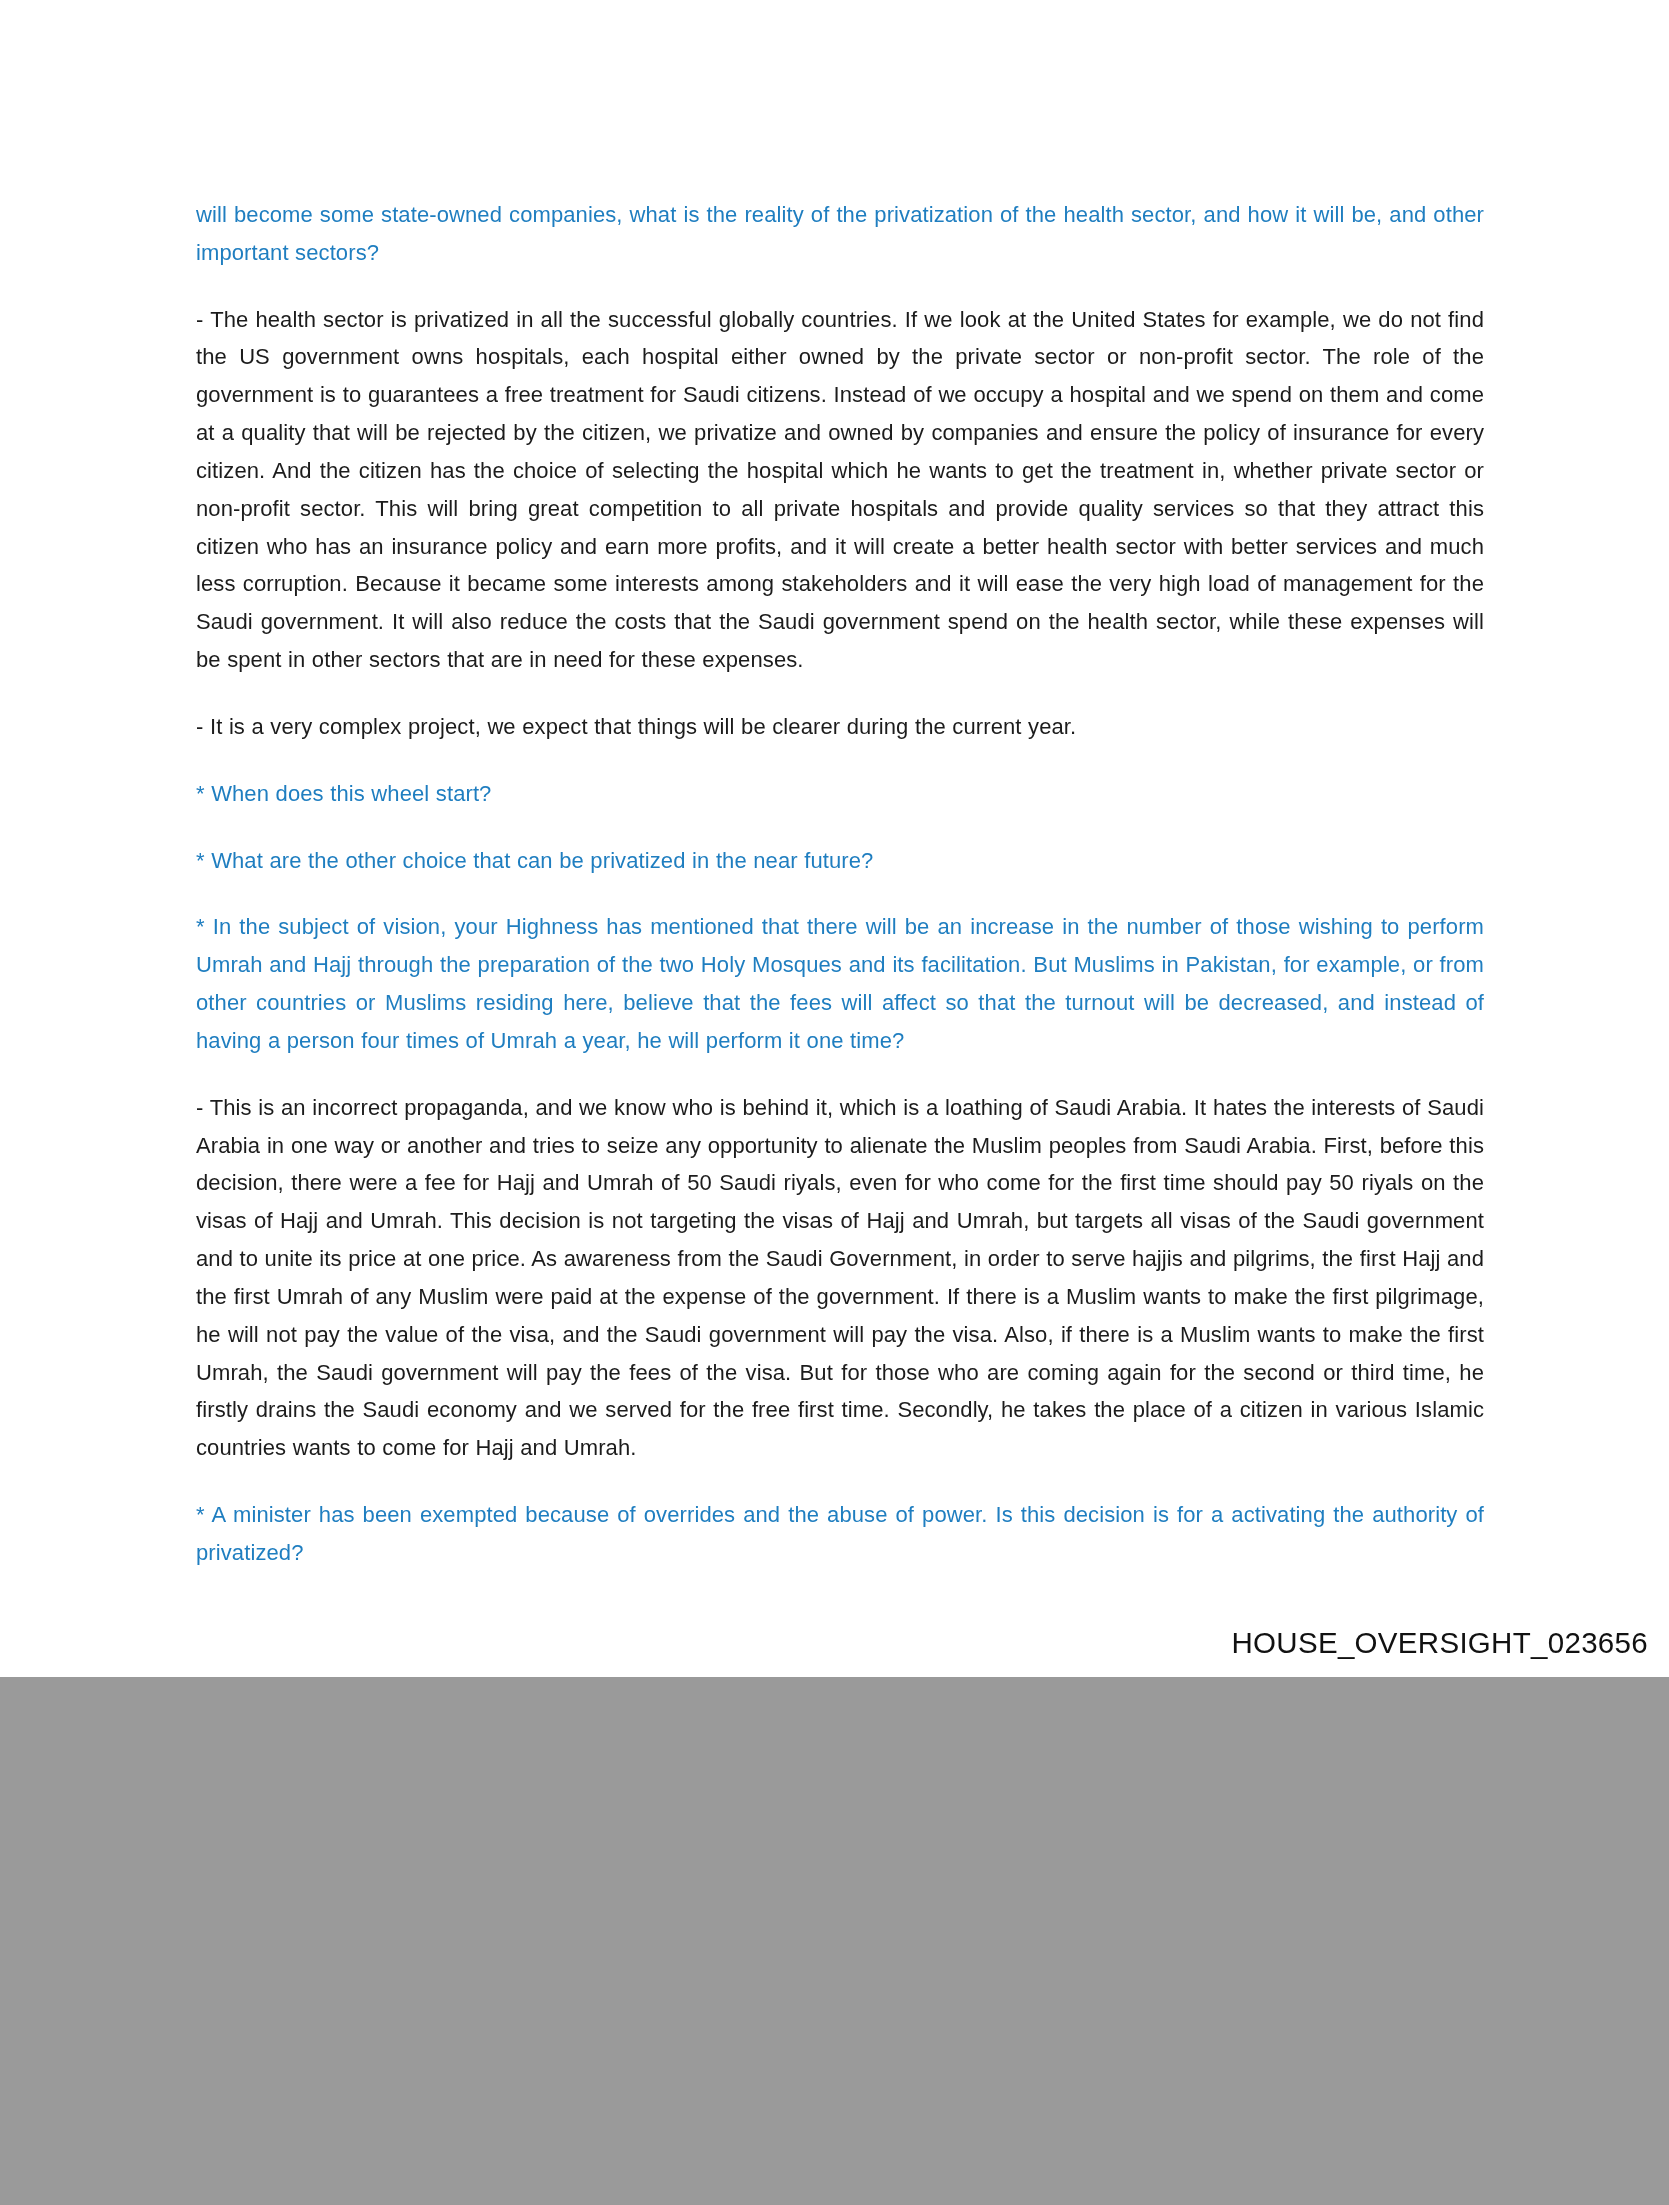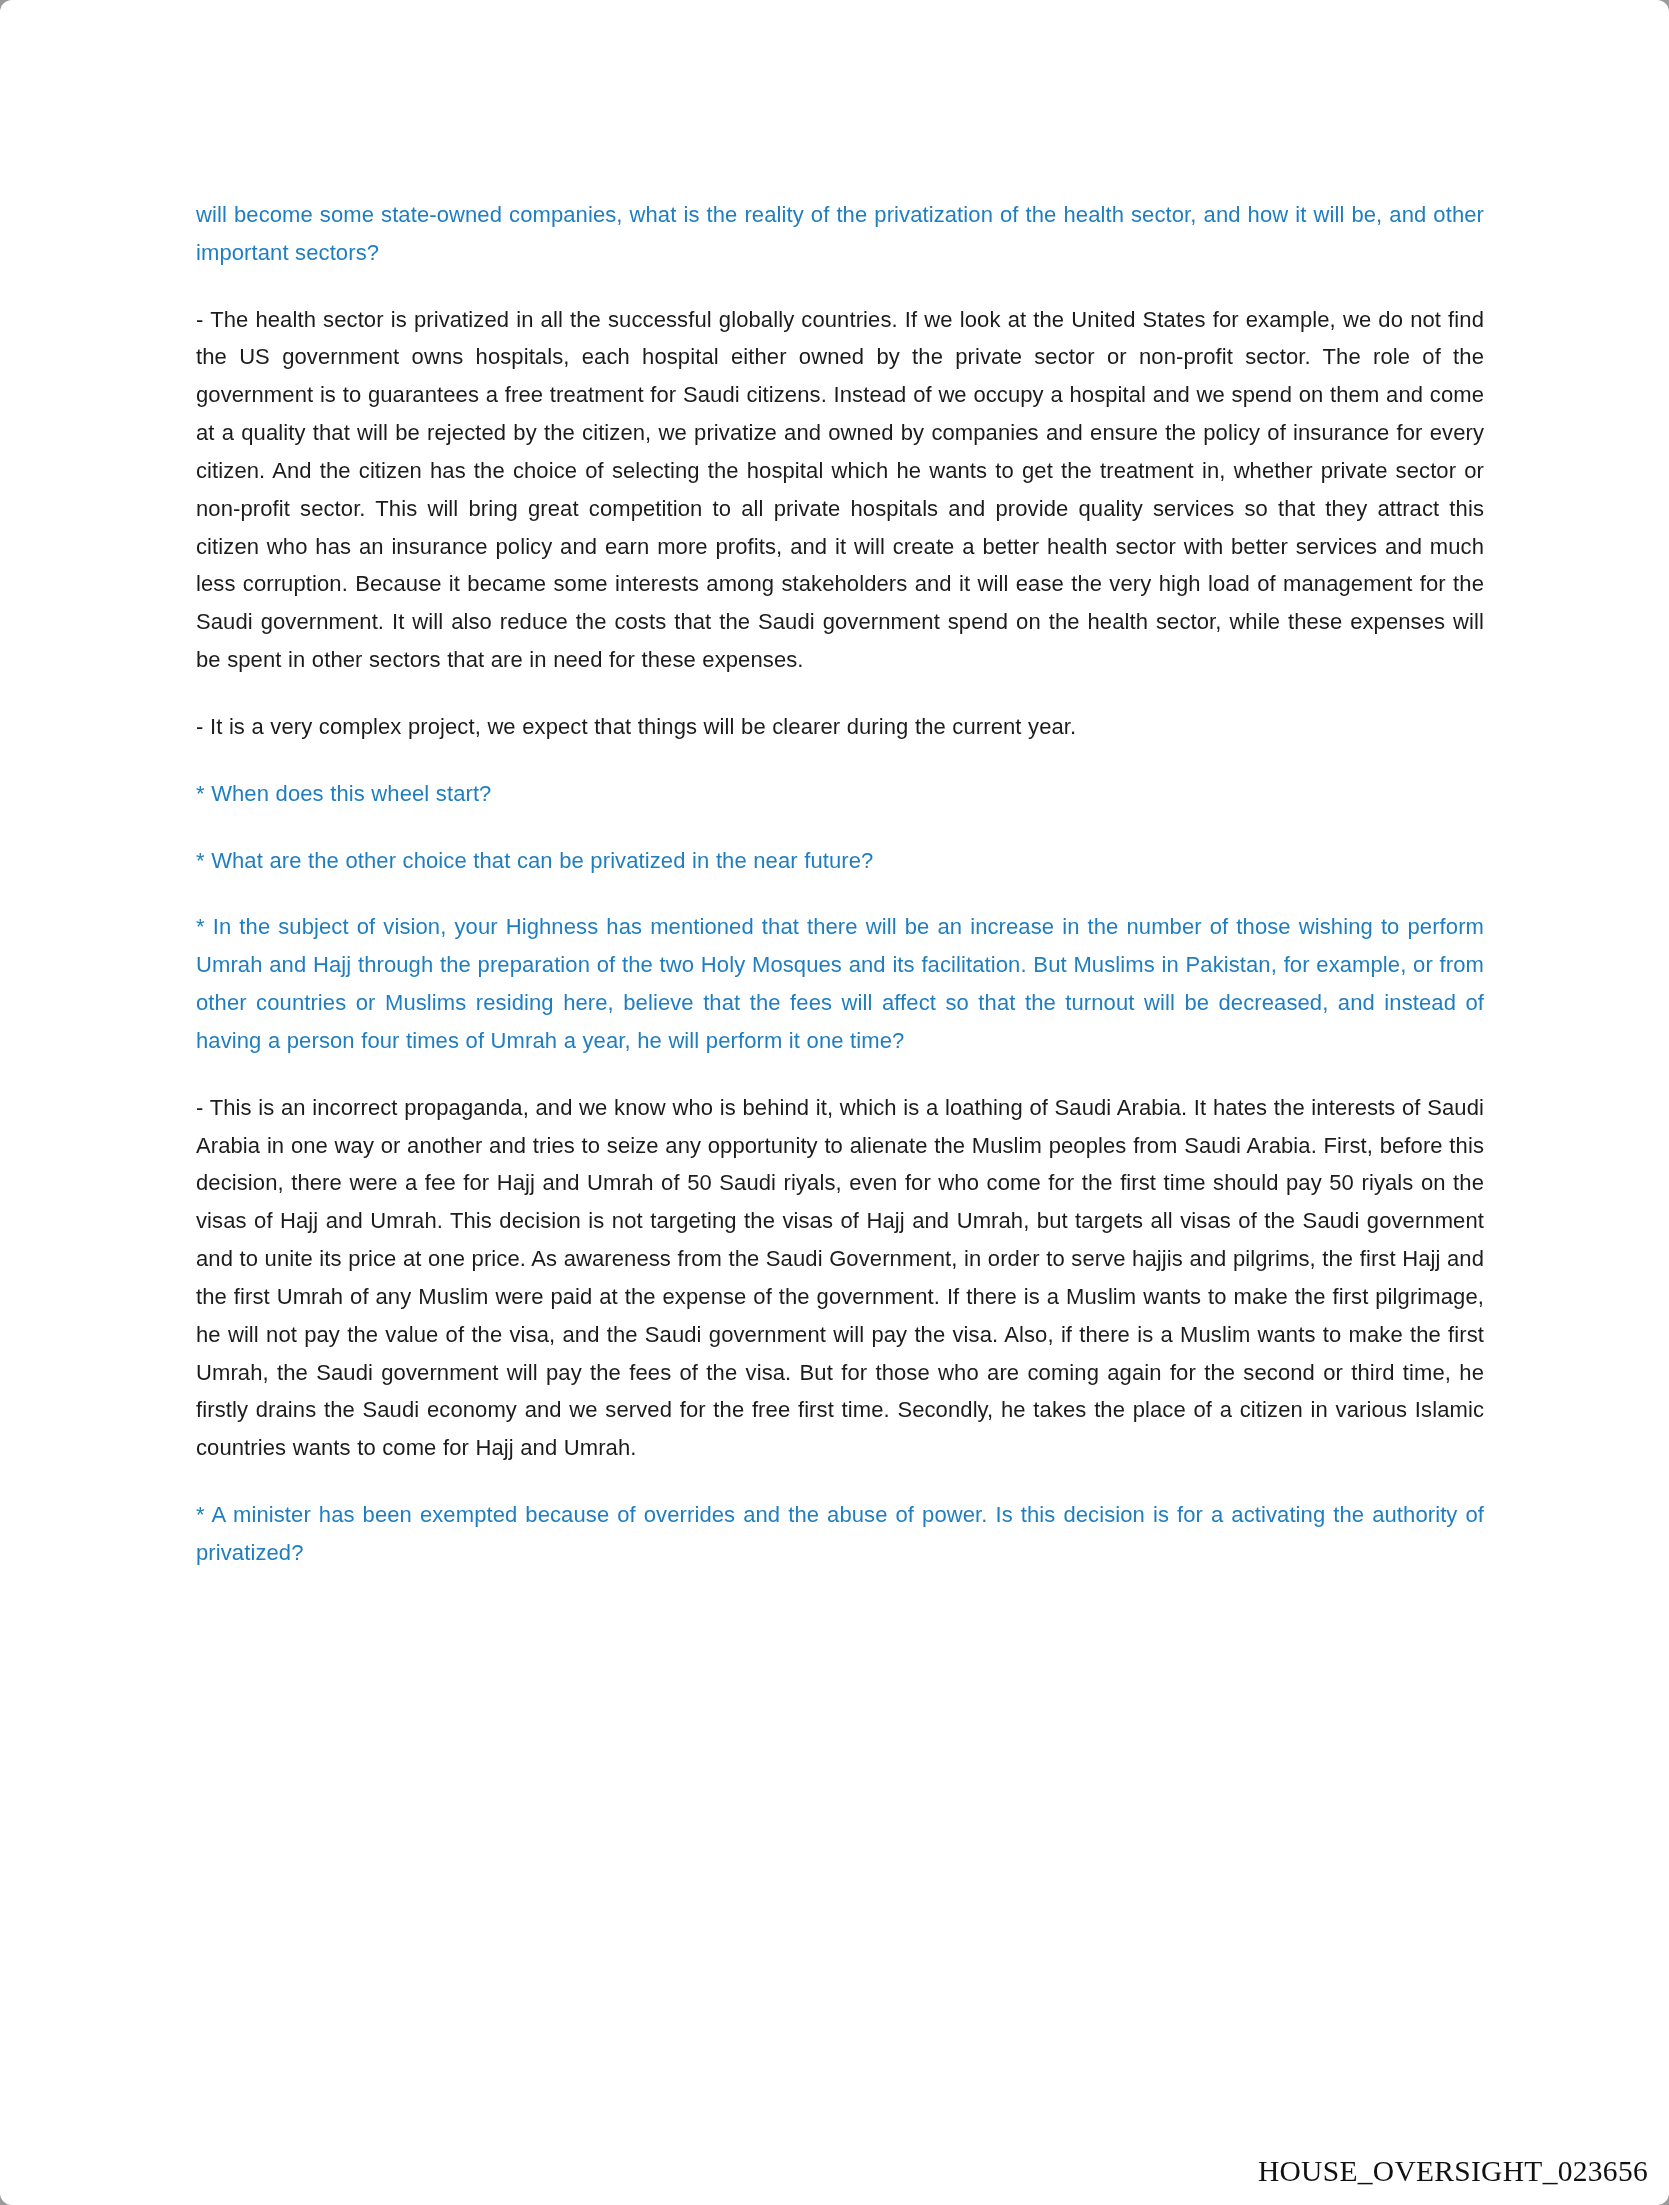--- a/index.html
+++ b/index.html
@@ -3,25 +3,24 @@
 <meta charset="utf-8">
 <style>
   html, body {
     margin: 0;
     padding: 0;
     background: #9a9a9a;
   }
   .page {
     position: relative;
     width: 1669px;
-    height: 2205px;
+    height: 1677px;
     background: #ffffff;
     font-family: "Liberation Sans", sans-serif;
     overflow: hidden;
-    border-radius: 12px;
   }
   .content {
     position: absolute;
     left: 196px;
     top: 196px;
     width: 1288px;
   }
   .para {
     font-size: 22px;
     line-height: 1.72;
@@ -35,21 +34,21 @@
   }
   .para.a {
     color: #1c1c1c;
   }
   .footer-stamp {
     position: absolute;
     right: 21px;
     bottom: 17px;
     font-size: 29.5px;
     color: #111111;
-    font-family: Liberation Serif, serif;
+    font-family: Liberation Sans, sans-serif;
     letter-spacing: 0.3px;
   }
 </style>
 </head>
 <body>
 
 <div class="page">
   <div class="content">
     <p class="para q">will become some state-owned companies, what is the reality of the privatization of the health sector, and how it will be, and other important sectors?</p>
     <p class="para a">- The health sector is privatized in all the successful globally countries. If we look at the United States for example, we do not find the US government owns hospitals, each hospital either owned by the private sector or non-profit sector. The role of the government is to guarantees a free treatment for Saudi citizens. Instead of we occupy a hospital and we spend on them and come at a quality that will be rejected by the citizen, we privatize and owned by companies and ensure the policy of insurance for every citizen. And the citizen has the choice of selecting the hospital which he wants to get the treatment in, whether private sector or non-profit sector. This will bring great competition to all private hospitals and provide quality services so that they attract this citizen who has an insurance policy and earn more profits, and it will create a better health sector with better services and much less corruption. Because it became some interests among stakeholders and it will ease the very high load of management for the Saudi government. It will also reduce the costs that the Saudi government spend on the health sector, while these expenses will be spent in other sectors that are in need for these expenses.</p>

